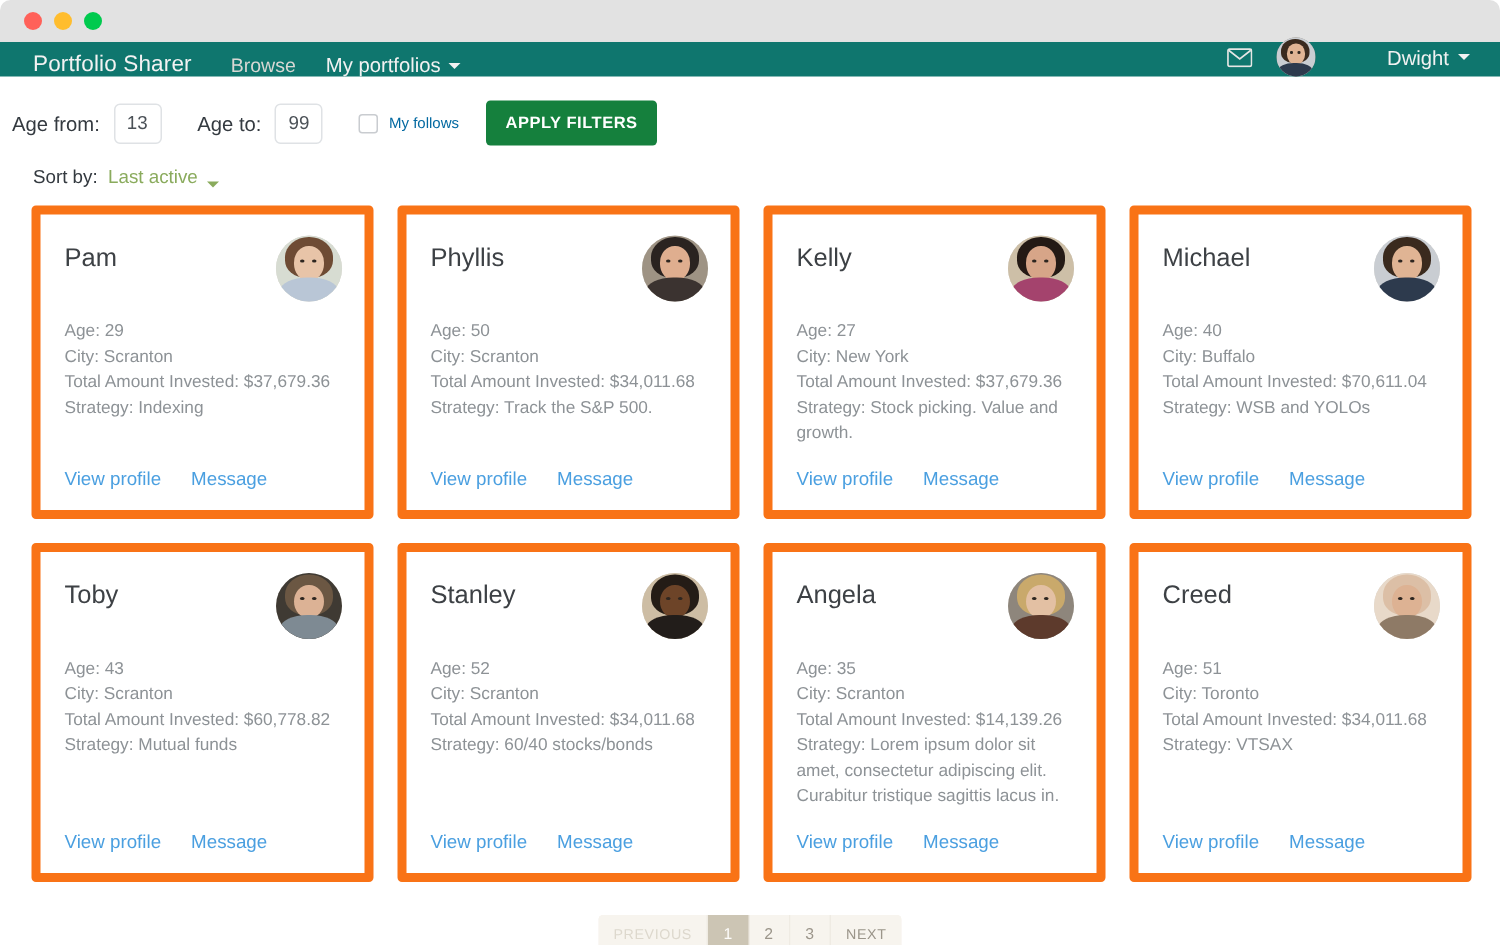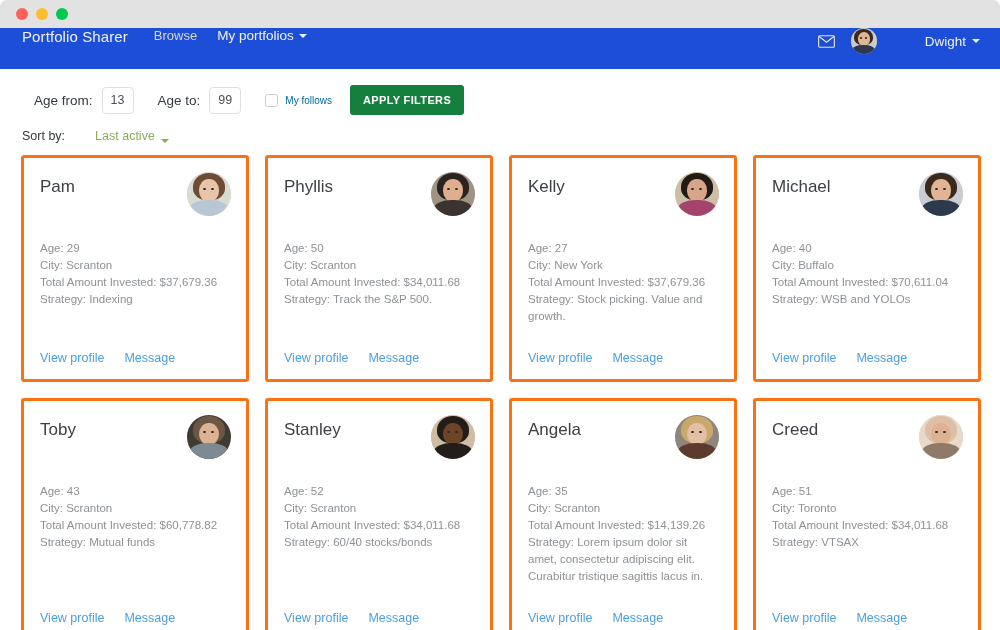--- a/index.html
+++ b/index.html
@@ -22,24 +22,24 @@
     border-top-right-radius: 7px;
   }
   .traffic-lights { display: flex; gap: 8px; }
   .dot { width: 12px; height: 12px; border-radius: 50%; }
   .dot.red { background: #ff6159; }
   .dot.yellow { background: #ffbd2e; }
   .dot.green { background: #00ca4e; }
 
   
   .navbar {
-    height: 41px;
-    background: #1d4ed8;
-    display: flex;
-    align-items: flex-start;
+    height: 23px;
+    background: #0f766e;
+    display: flex;
+    align-items: flex-end;
     padding: 0 20px 0 22px;
     color: #f4f4f4;
   }
   .brand {
     font-size: 15px;
     color: #f2f2f2;
     margin-right: 26px;
     letter-spacing: .1px;
     cursor: pointer;
   }
@@ -79,21 +79,21 @@
     font-size: 13.5px; color: #f2f2f2;
     display: inline-flex; align-items: center; gap: 6px;
     cursor: pointer;
     padding-left: 32px;
   }
 
   
   .filter-bar {
     display: flex;
     align-items: center;
-    padding: 16px 0 14px 34px;
+    padding: 16px 0 14px 8px;
     gap: 0;
   }
   .filter-label {
     font-size: 13.5px;
     color: #343a40;
     margin-right: 9px;
   }
   .age-input {
     width: 32px; height: 27px;
     border: 1px solid #dfe2e5;
@@ -135,39 +135,37 @@
   
   .sort-bar {
     padding: 0 0 12px 22px;
     display: flex; align-items: center; gap: 7px;
   }
   .sort-label { font-size: 12.5px; color: #343a40; }
   .sort-value {
     font-size: 12.5px; color: #8aab5d;
     display: inline-flex; align-items: flex-end; gap: 6px;
     cursor: pointer;
-    margin-left: 23px;
   }
 
   
   .cards-grid {
     display: grid;
     grid-template-columns: repeat(4, 228px);
     gap: 16px;
     padding: 0 0 0 21px;
   }
   .card {
     background: #fff;
-    border: 3px solid #f97316;
+    border: 6px solid #f97316;
     border-radius: 3px;
     padding: 14px 15px 14px 16px;
     display: flex;
     flex-direction: column;
     min-height: 150px;
-    gap: 12px;
   }
   .card-row2 { min-height: 162px; }
   .card-head {
     display: flex;
     align-items: flex-start;
     justify-content: space-between;
   }
   .card-name {
     font-size: 17px;
     color: #3d4145;

